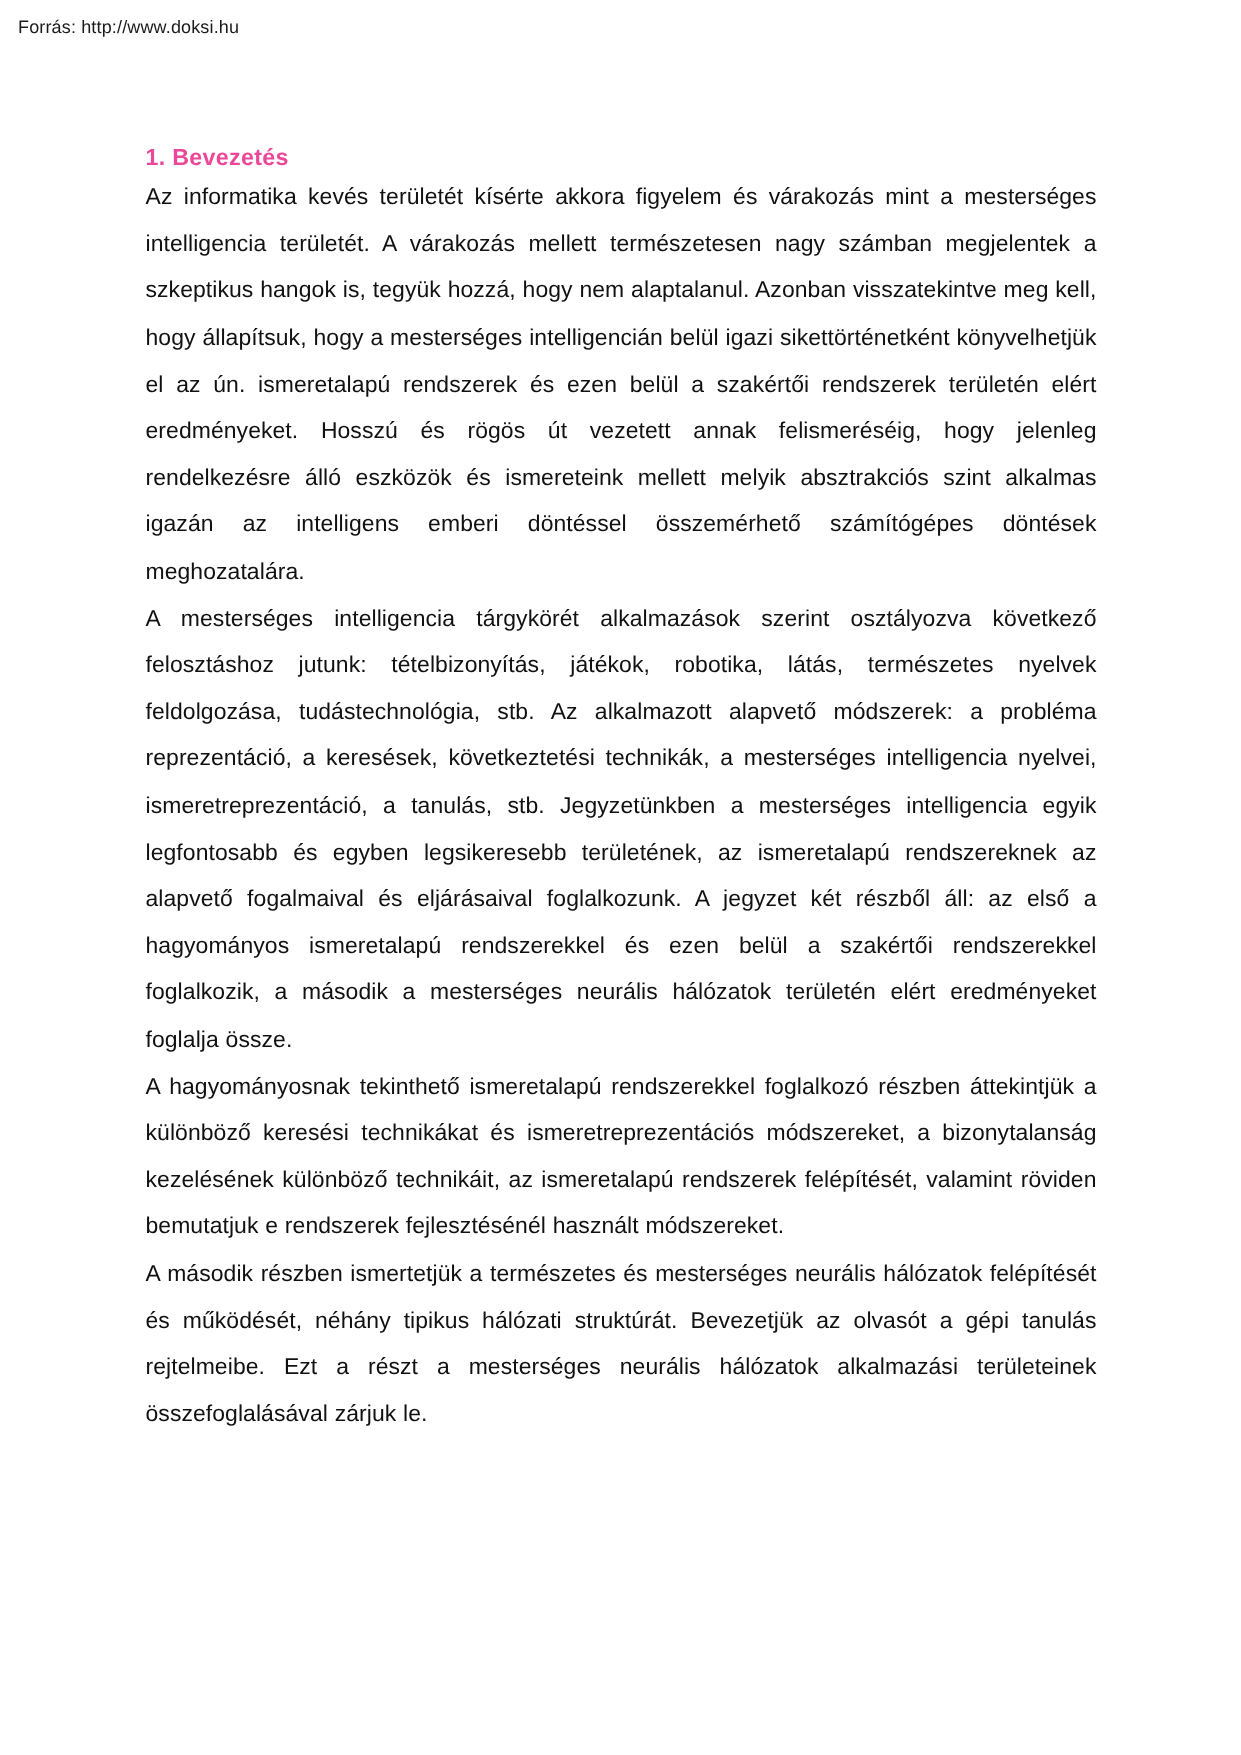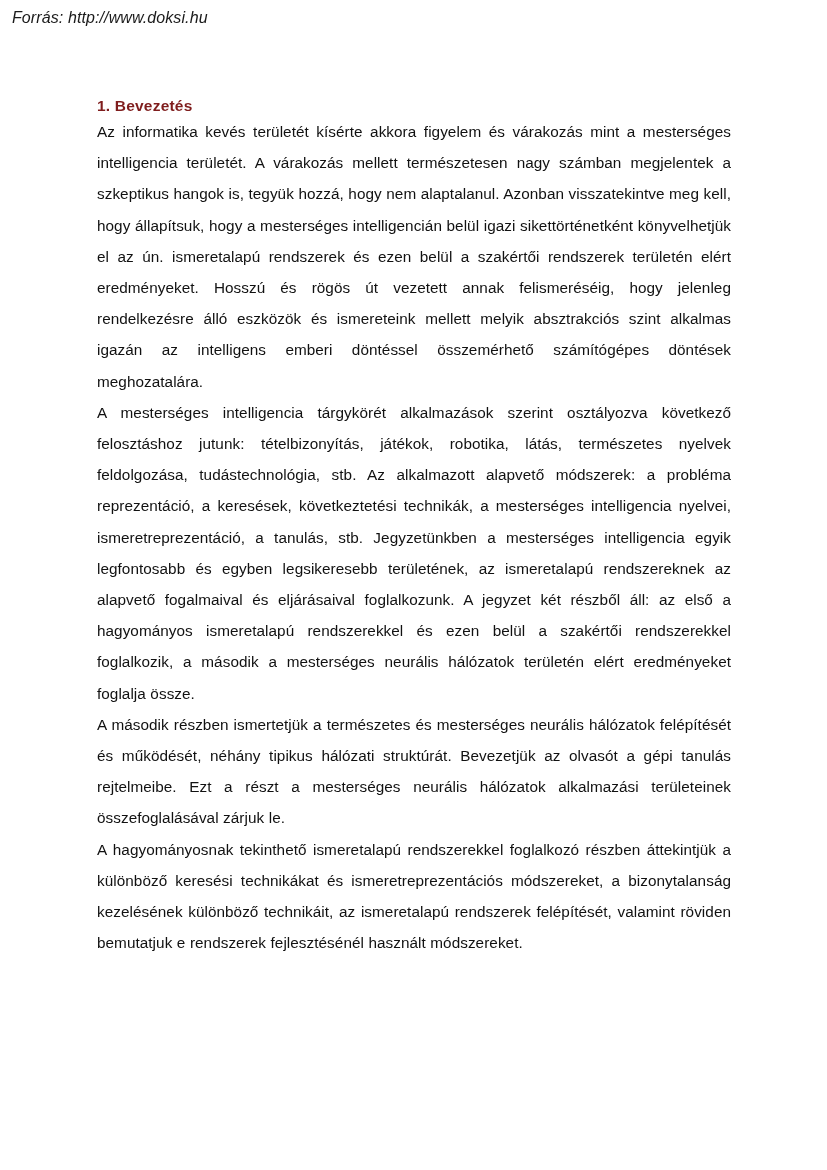--- a/index.html
+++ b/index.html
@@ -19,40 +19,39 @@
   .page {
     position: absolute;
     inset: 0;
     background: #ffffff;
   }
   .source-header {
     position: absolute;
     top: 11px;
     left: 12px;
     font-family: "Liberation Sans", sans-serif;
-    font-size: 16px;
+    font-size: 12px;
     line-height: 14px;
     color: #1a1a1a;
     letter-spacing: 0.1px;
     white-space: nowrap;
-    font-style: italic;
   }
   .content {
     position: absolute;
     left: 97px;
     top: 96px;
     width: 634px;
   }
   .section-title {
     font-size: 15.5px;
     font-weight: bold;
     line-height: 20px;
     margin: 0 0 0 0;
     letter-spacing: 0.2px;
-    color: #7f1d1d;
+    color: #ec4899;
   }
   .body-block {
   }
   p.para {
     margin: 0;
     font-size: 15.3px;
     line-height: 31.2px;
     text-align: justify;
     text-justify: inter-word;
     color: #111111;
@@ -70,19 +69,19 @@
 
   <div class="source-header">Forrás: http://www.doksi.hu</div>
 
   <div class="content">
 
     <h1 class="section-title">1. Bevezetés</h1>
 
     <div class="body-block">
       <p class="para">Az informatika kevés területét kísérte akkora figyelem és várakozás mint a mesterséges intelligencia területét. A várakozás mellett természetesen nagy számban megjelentek a szkeptikus hangok is, tegyük hozzá, hogy nem alaptalanul. Azonban visszatekintve meg kell, hogy állapítsuk, hogy a mesterséges intelligencián belül igazi sikettörténetként könyvelhetjük el az ún. ismeretalapú rendszerek és ezen belül a szakértői rendszerek területén elért eredményeket. Hosszú és rögös út vezetett annak felismeréséig, hogy jelenleg rendelkezésre álló eszközök és ismereteink mellett melyik absztrakciós szint alkalmas igazán az intelligens emberi döntéssel összemérhető számítógépes döntések meghozatalára.</p>
       <p class="para">A mesterséges intelligencia tárgykörét alkalmazások szerint osztályozva következő felosztáshoz jutunk: tételbizonyítás, játékok, robotika, látás, természetes nyelvek feldolgozása, tudástechnológia, stb. Az alkalmazott alapvető módszerek: a probléma reprezentáció, a keresések, következtetési technikák, a mesterséges intelligencia nyelvei, ismeretreprezentáció, a tanulás, stb. Jegyzetünkben a mesterséges intelligencia egyik legfontosabb és egyben legsikeresebb területének, az ismeretalapú rendszereknek az alapvető fogalmaival és eljárásaival foglalkozunk. A jegyzet két részből áll: az első a hagyományos ismeretalapú rendszerekkel és ezen belül a szakértői rendszerekkel foglalkozik, a második a mesterséges neurális hálózatok területén elért eredményeket foglalja össze.</p>
+      <p class="para">A hagyományosnak tekinthető ismeretalapú rendszerekkel foglalkozó részben áttekintjük a különböző keresési technikákat és ismeretreprezentációs módszereket, a bizonytalanság kezelésének különböző technikáit, az ismeretalapú rendszerek felépítését, valamint röviden bemutatjuk e rendszerek fejlesztésénél használt módszereket.</p>
       <p class="para last-ragged">A második részben ismertetjük a természetes és mesterséges neurális hálózatok felépítését és működését, néhány tipikus hálózati struktúrát. Bevezetjük az olvasót a gépi tanulás rejtelmeibe. Ezt a részt a mesterséges neurális hálózatok alkalmazási területeinek összefoglalásával zárjuk le.</p>
-      <p class="para">A hagyományosnak tekinthető ismeretalapú rendszerekkel foglalkozó részben áttekintjük a különböző keresési technikákat és ismeretreprezentációs módszereket, a bizonytalanság kezelésének különböző technikáit, az ismeretalapú rendszerek felépítését, valamint röviden bemutatjuk e rendszerek fejlesztésénél használt módszereket.</p>
     </div>
 
   </div>
 
 </div>
 
 </body></html>

